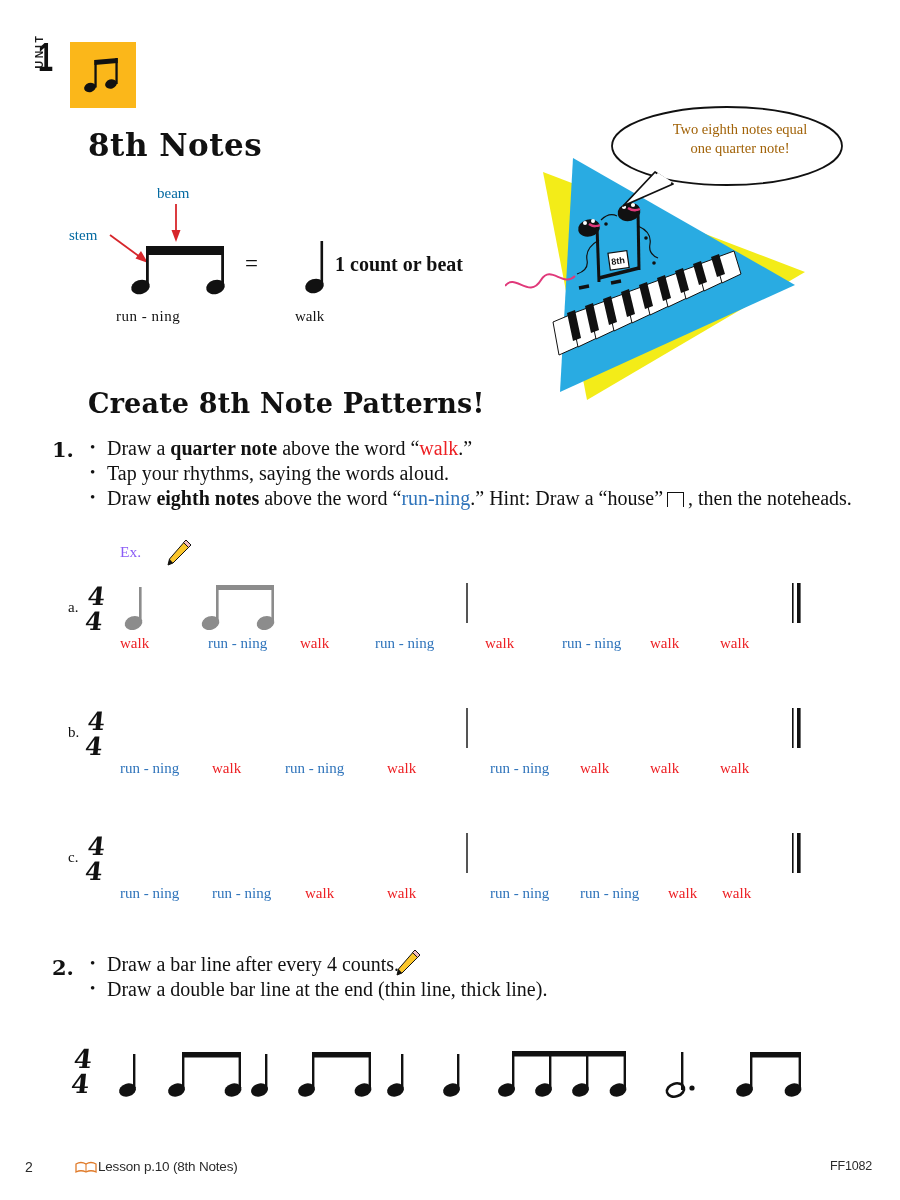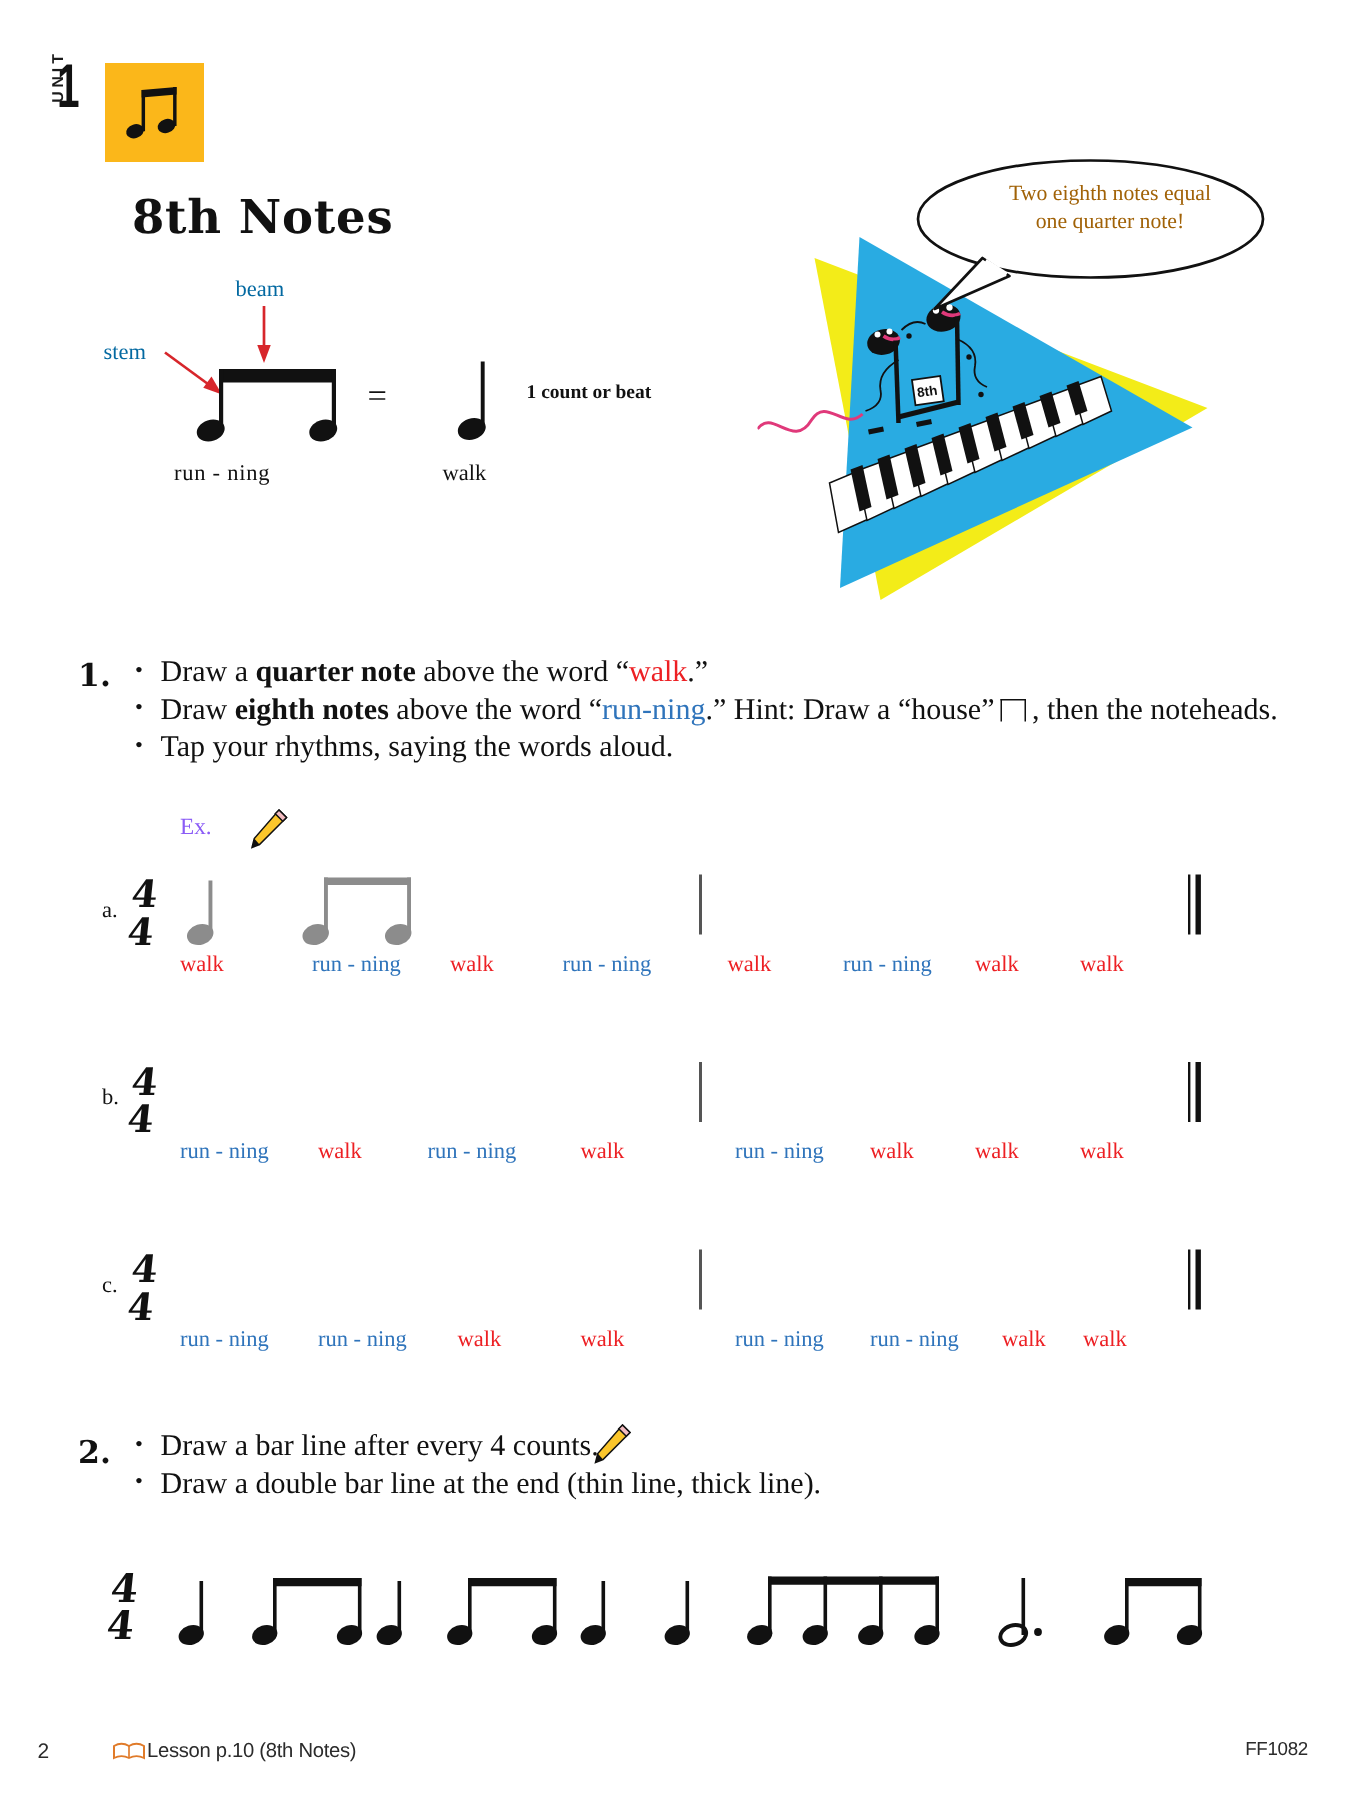--- a/index.html
+++ b/index.html
@@ -50,22 +50,22 @@
   #lbl-beam{left:97px;top:7px;}
   #lbl-stem{left:9px;top:49px;}
   .word-black{
     position:absolute;font-size:15px;color:#111;
     font-family:"Liberation Serif",serif;
   }
   #word-running{left:56px;top:130px;letter-spacing:.5px;}
   #word-walk{left:235px;top:130px;}
   #equals{position:absolute;left:185px;top:73px;font-size:23px;color:#111;}
   #count-beat{
-    position:absolute;left:275px;top:75px;font-size:13px;
-    font-weight:bold;color:#111;font-family:"Liberation Serif",serif;margin-left:16px;
+    position:absolute;left:275px;top:75px;font-size:20px;
+    font-weight:bold;color:#111;font-family:"Liberation Serif",serif;
   }
 
   
   #illustration{position:absolute;left:505px;top:100px;width:395px;height:335px;}
   #bubble-text{
     position:absolute;left:640px;top:120px;width:200px;text-align:center;
     font-family:Liberation Serif, serif;font-size:14.5px;color:#a16207;
     line-height:19px;
   }
 
@@ -262,26 +262,27 @@
       <path d="M150,72 L118,106 L168,84 Z" fill="#fff" stroke="#111" stroke-width="1.8" stroke-linejoin="round"></path>
       <path d="M152,74 L166,83" stroke="#fff" stroke-width="3"></path>
     </g>
   </svg>
 
   <div id="bubble-text">
     <div>Two eighth notes equal</div>
     <div>one quarter note!</div>
   </div>
 
+  <div id="title-create">Create 8th Note Patterns!</div>
 
   <div class="ex-num" id="ex1-num">1.</div>
   <div class="bullets" id="ex1-bullets">
       <div class="bullet-row"><span>Draw a </span><span class="b">quarter note</span><span> above the word “</span><span class="red">walk</span><span>.”</span></div>
+      <div class="bullet-row"><span>Tap your rhythms, saying the words aloud.</span></div>
       <div class="bullet-row"><span>Draw </span><span class="b">eighth notes</span><span> above the word “</span><span class="blue">run-ning</span><span>.” Hint: Draw a “house”</span><span class="house-glyph"></span><span>, then the noteheads.</span></div>
-      <div class="bullet-row"><span>Tap your rhythms, saying the words aloud.</span></div>
     </div>
 
   <div id="ex-label">Ex.</div>
   <svg id="ex-pencil" viewBox="0 0 30 30">
     <polygon points="23,2 28,7 10,25 5,27 6.5,21" fill="#FBC62B" stroke="#111" stroke-width="1"></polygon>
     <polygon points="23,2 28,7 25.5,9.5 20.5,4.5" fill="#F2BBC0" stroke="#111" stroke-width="1"></polygon>
     <polygon points="5,27 6.5,21 10,25" fill="#111"></polygon>
   </svg>
 
   <div class="row" id="row-a">

